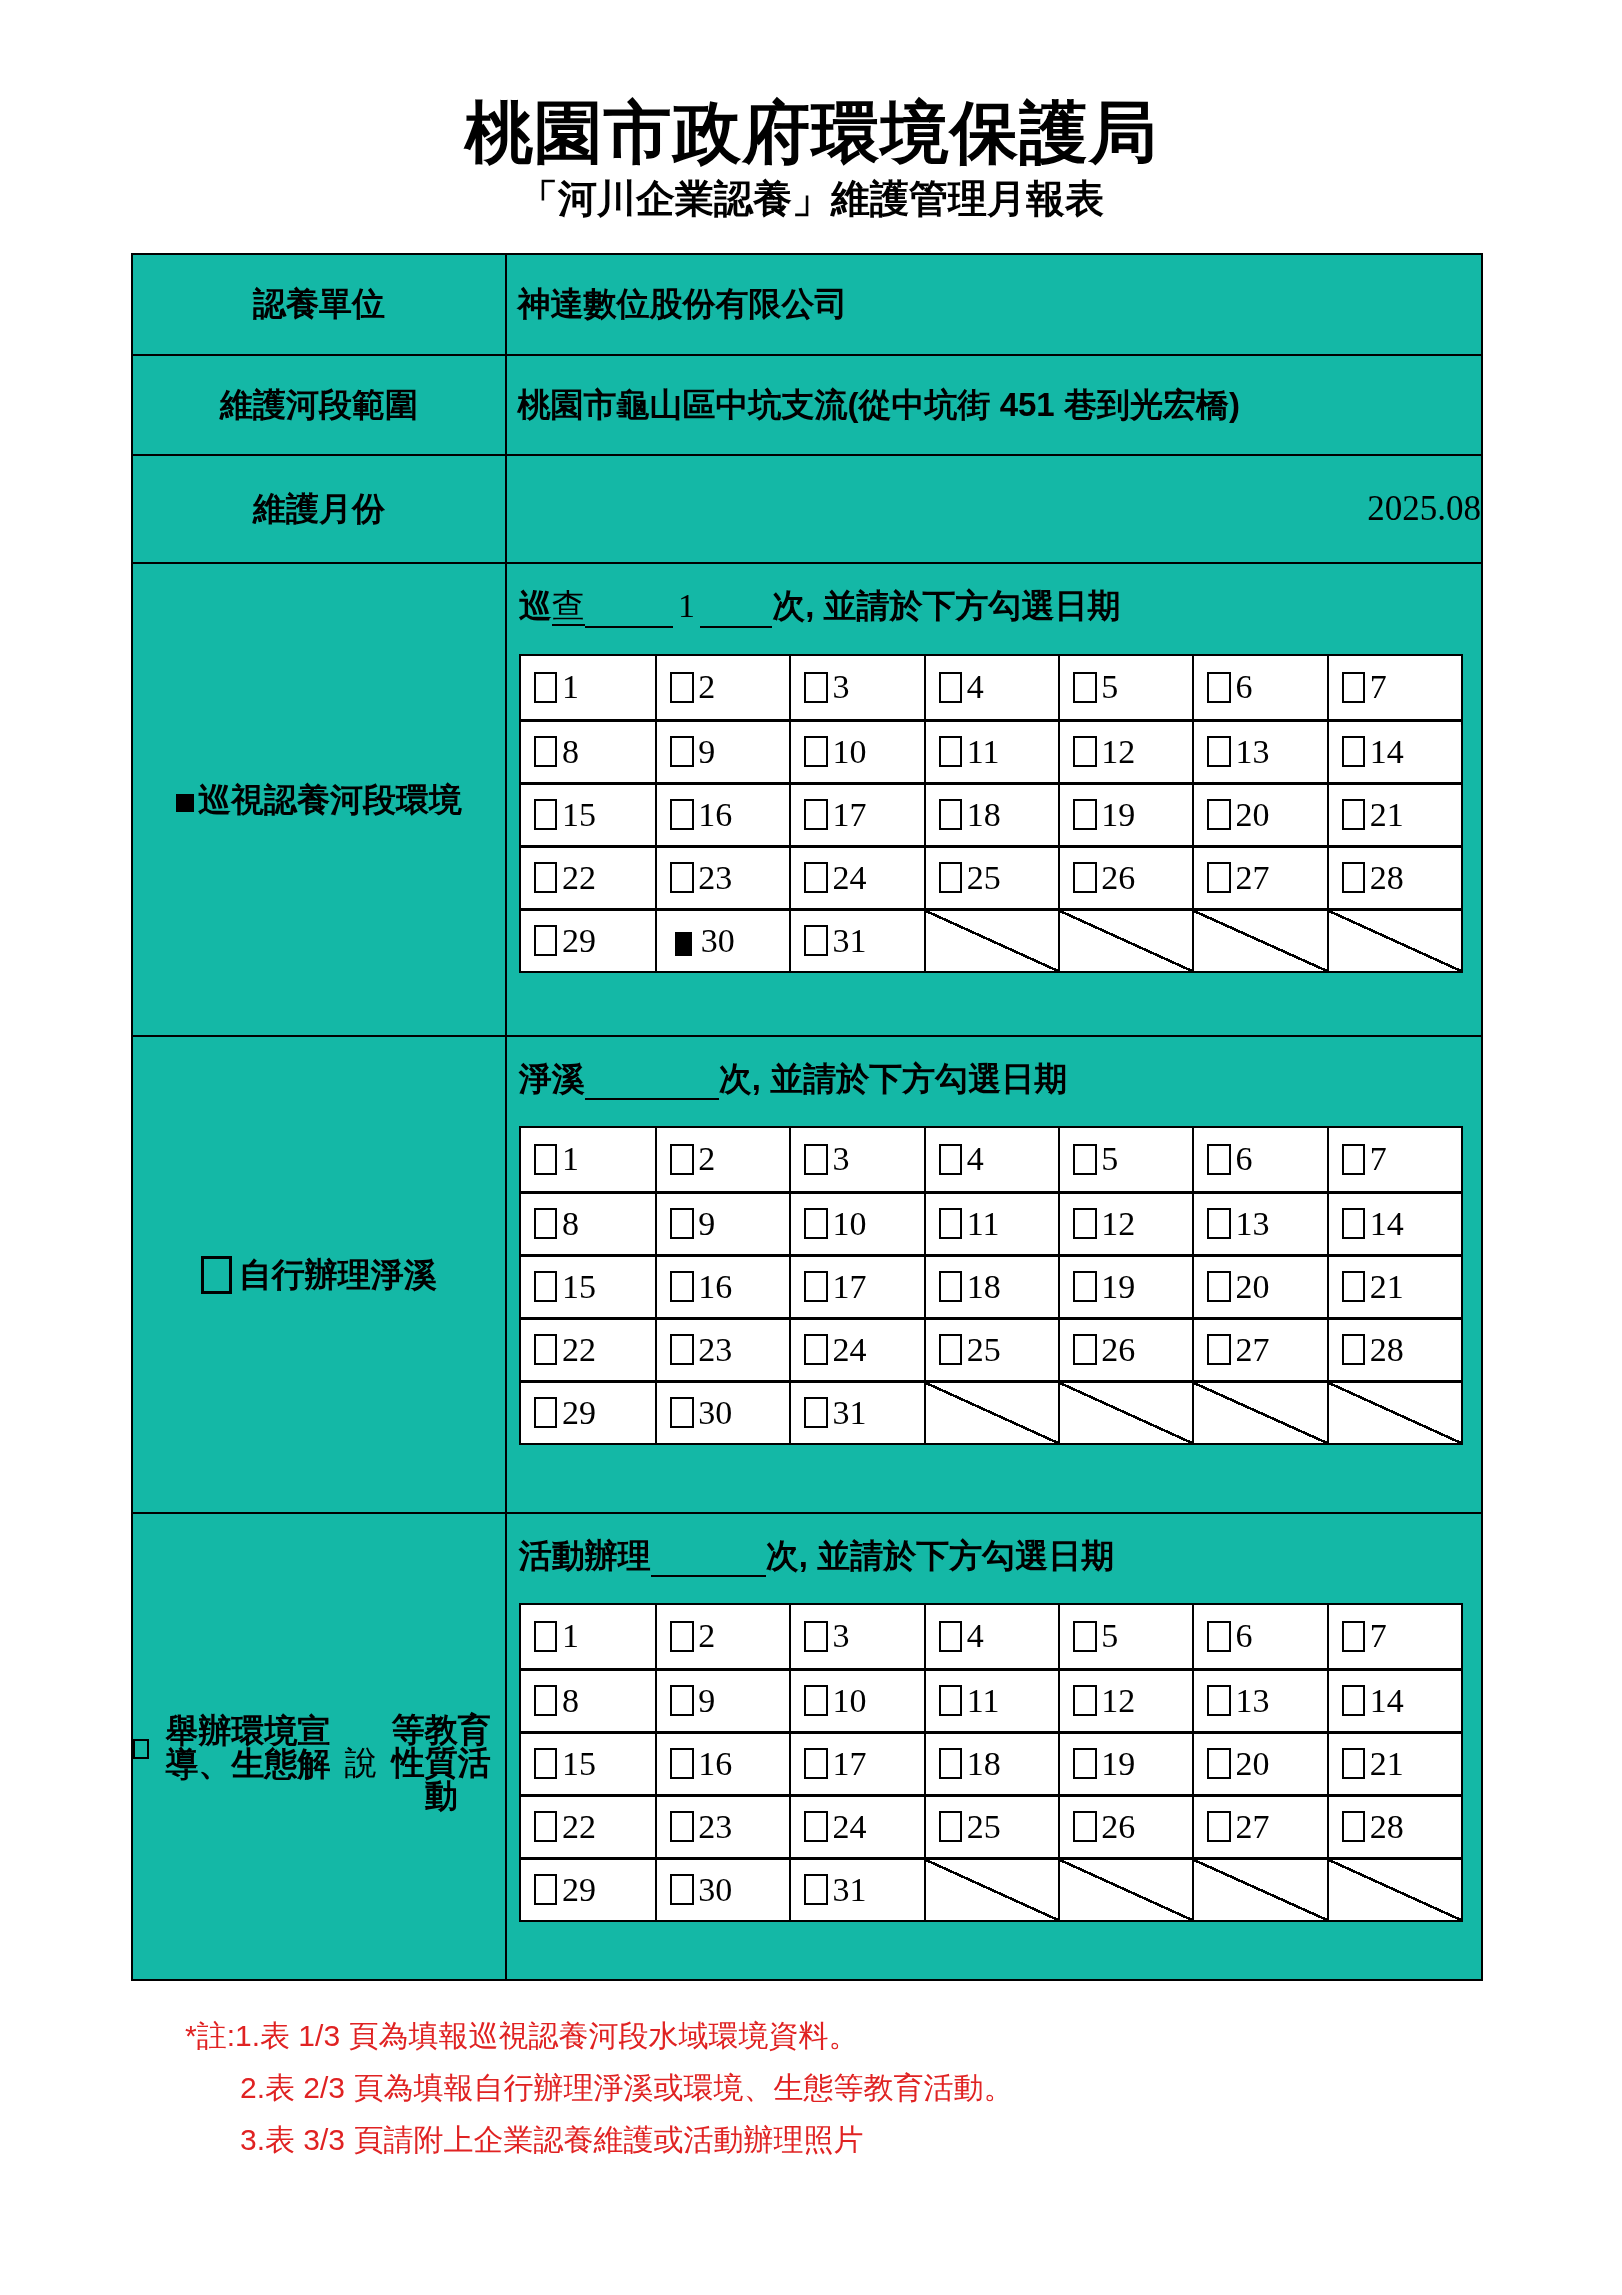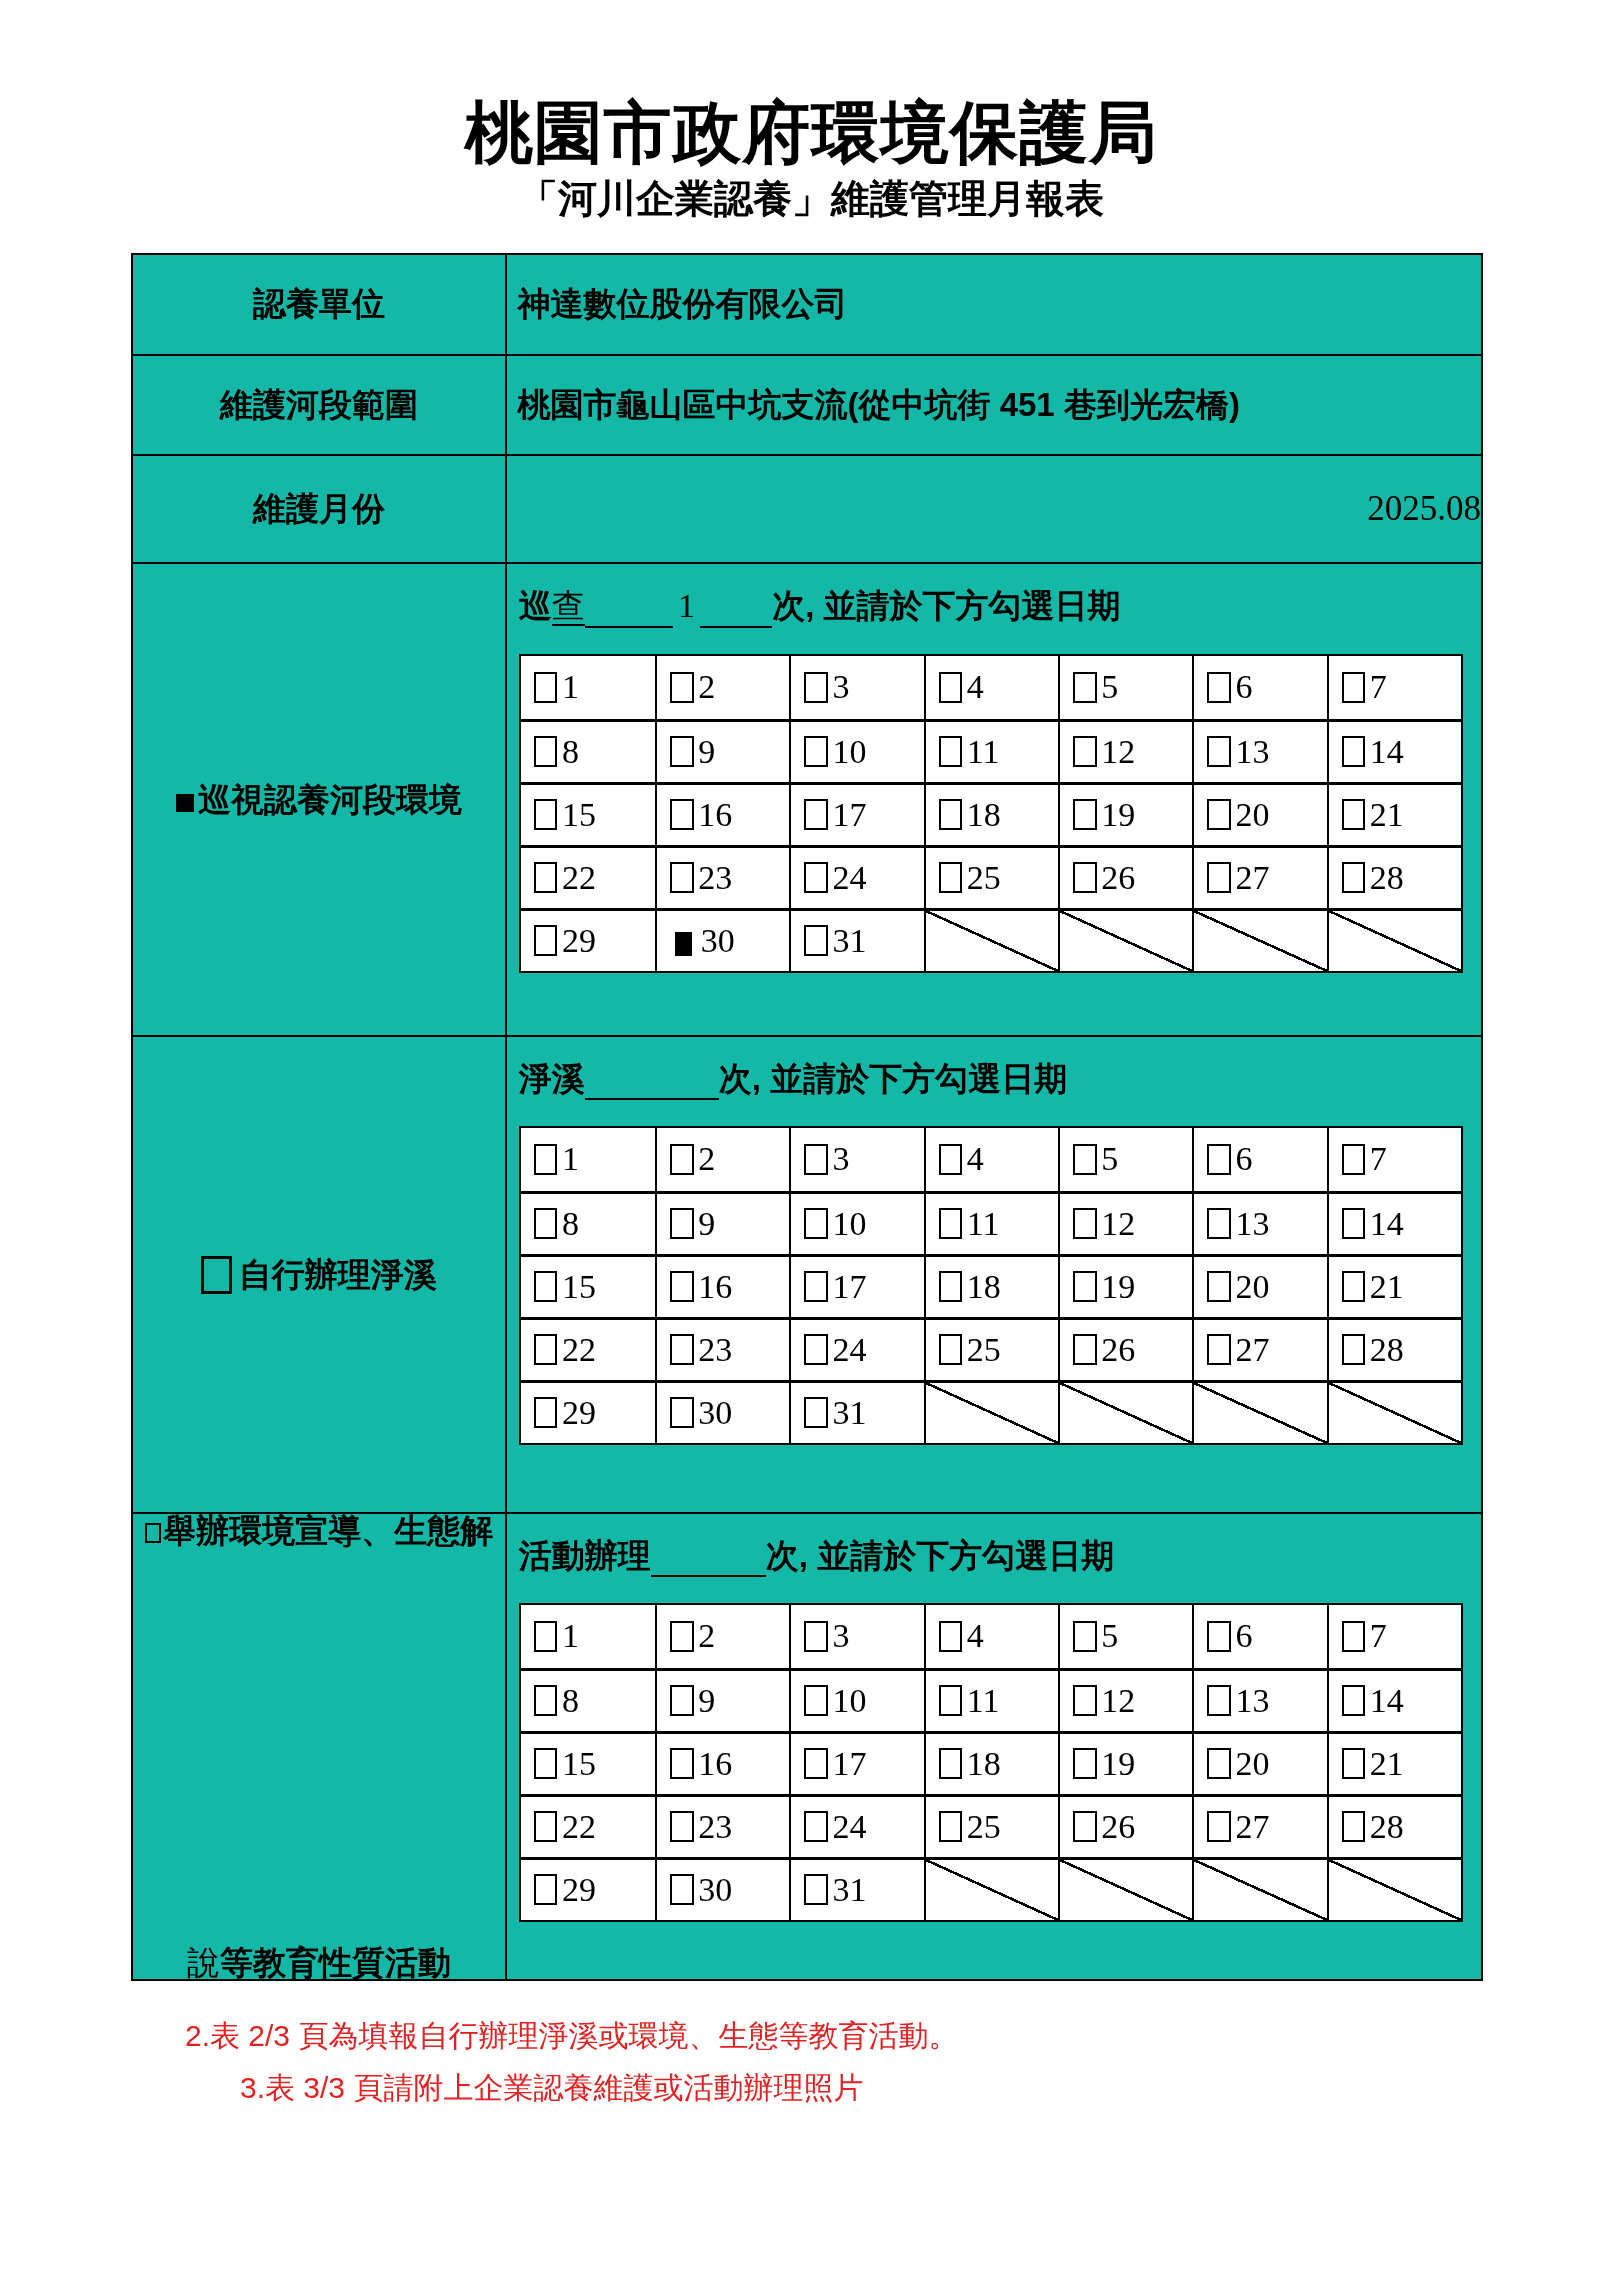--- a/index.html
+++ b/index.html
@@ -83,21 +83,21 @@
   }
   .marker-empty{
     display:inline-block;width:15.7px;height:19.6px;border:2px solid #000;
     box-sizing:border-box;flex:none;margin-right:2.6px;margin-top:5.2px;
   }
   .cb-big{
     display:inline-block;width:31px;height:38px;border:3.3px solid #000;
     box-sizing:border-box;flex:none;margin-right:6.5px;
   }
   .sec-label{line-height:1.0;}
-  .sec-label-multiline{flex-direction:column;justify-content:space-between;}
+  .sec-label-multiline{flex-direction:row;justify-content:center;}
   .lbl-line{display:flex;align-items:center;justify-content:center;}
   .lbl-line + .lbl-line{margin-top:31px;}
   
   .notes{
     position:absolute;left:185px;top:2010px;
     font-size:30px;line-height:52px;font-weight:normal;
   }
   .note + .note{margin-left:55px;}
 </style>
 </head>
@@ -559,18 +559,19 @@
             <div class="cal-cell diag"></div>
             <div class="cal-cell diag"></div>
             <div class="cal-cell diag"></div>
           </div>
       </div>
     </div>
 
   </div>
 
   <div class="notes">
+    <div class="note" style="color: rgb(224, 34, 34);">*註:1.表 1/3 頁為填報巡視認養河段水域環境資料。</div>
     <div class="note" style="color: rgb(224, 34, 34);">2.表 2/3 頁為填報自行辦理淨溪或環境、生態等教育活動。</div>
     <div class="note" style="color: rgb(224, 34, 34);">3.表 3/3 頁請附上企業認養維護或活動辦理照片</div>
   </div>
 
 </div>
 
 
 </body></html>

